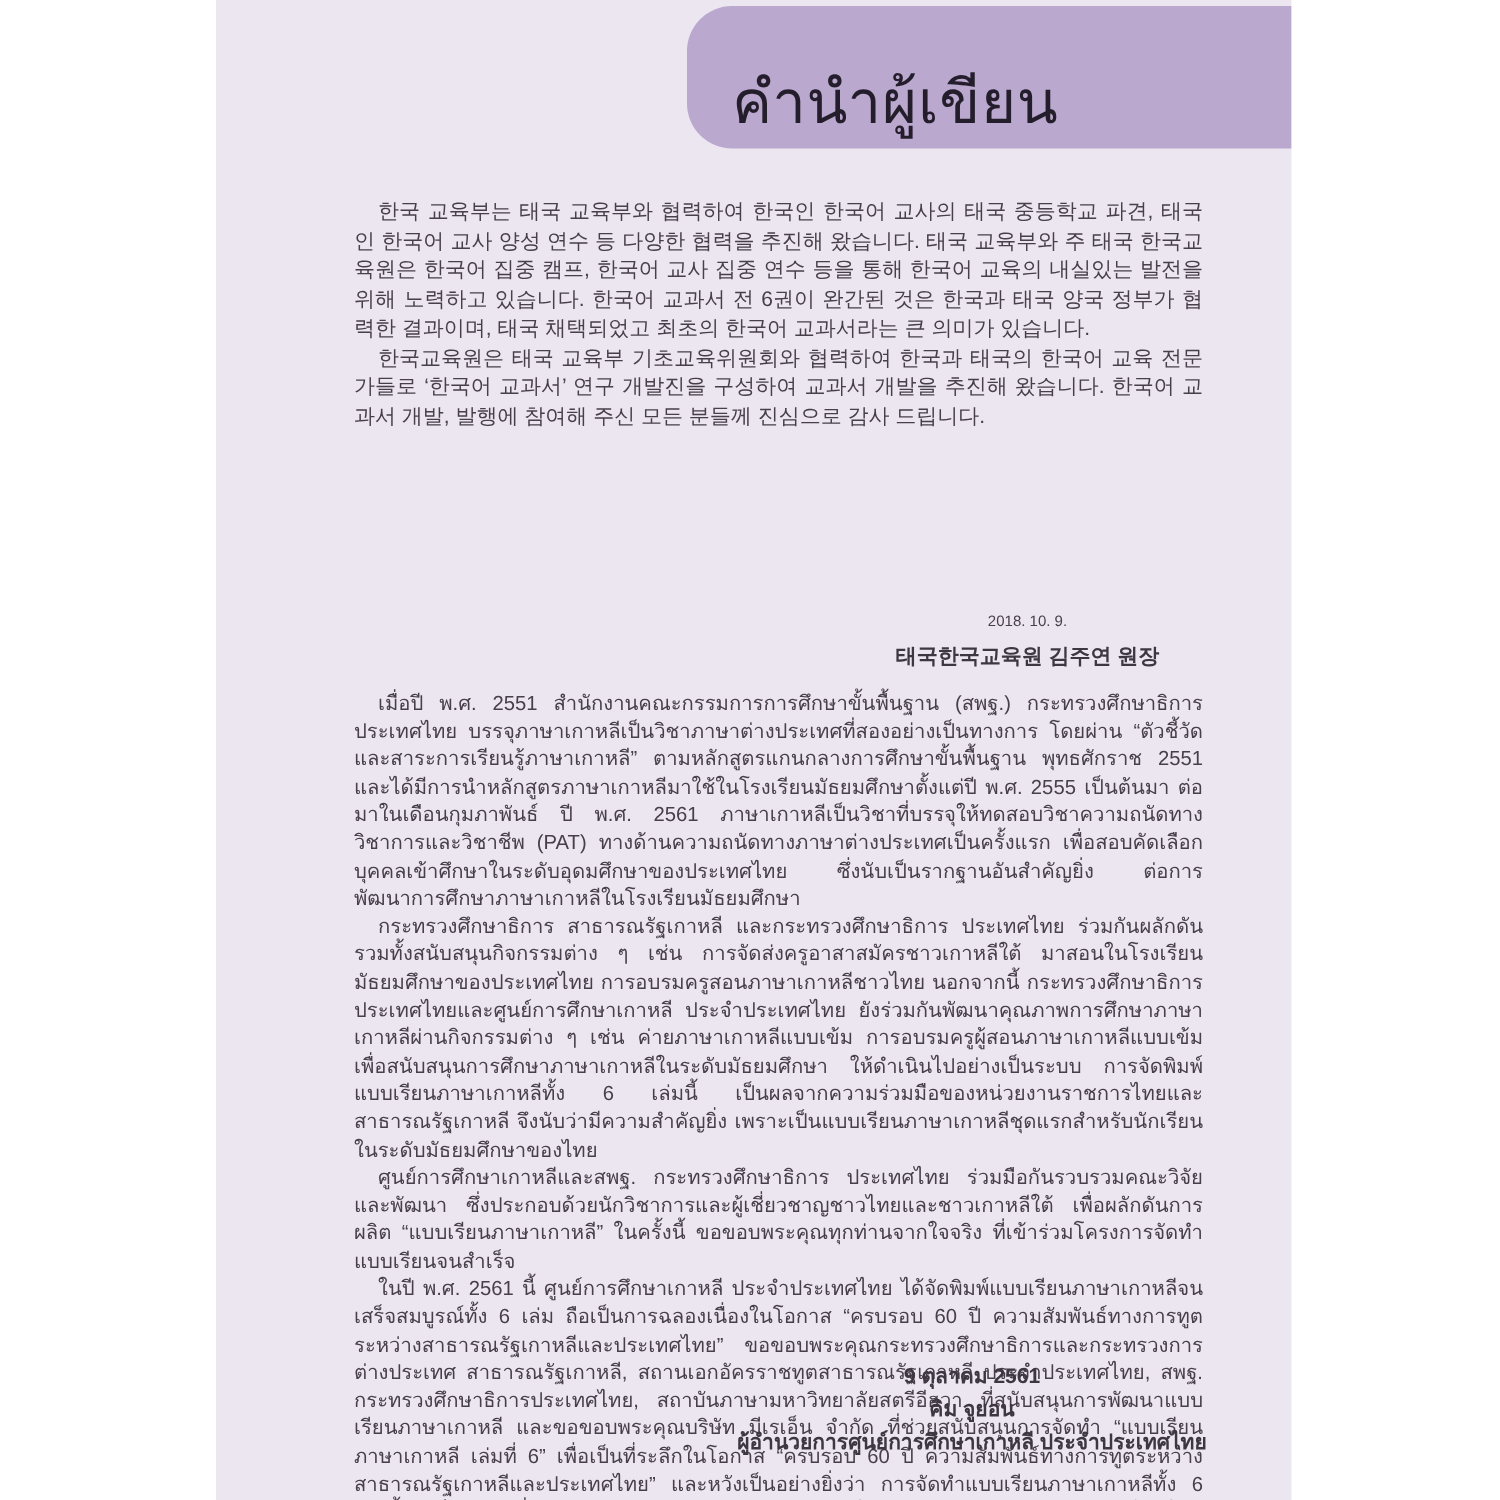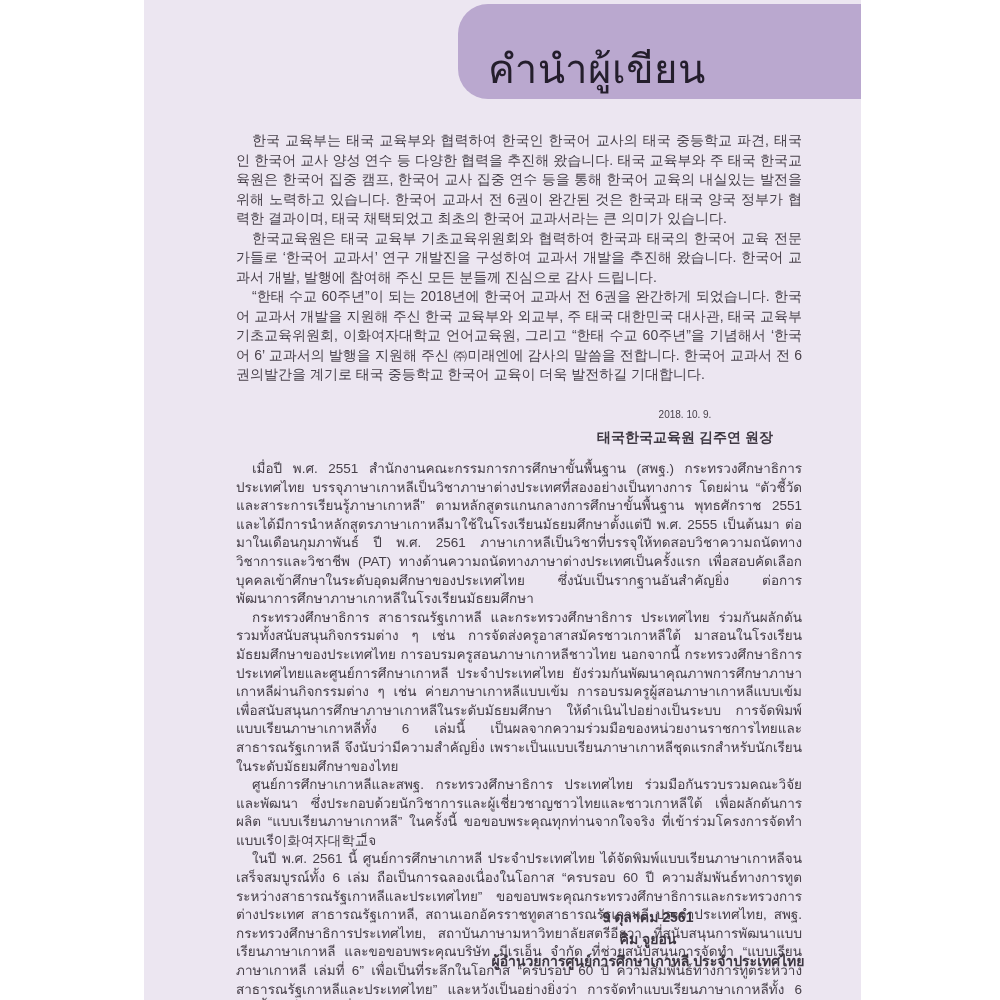--- a/index.html
+++ b/index.html
@@ -104,32 +104,31 @@
 
 <div class="page">
 
   <div class="banner">
     <span class="title">คำนำผู้เขียน</span>
   </div>
 
   <div class="ko-content">
     <p>한국 교육부는 태국 교육부와 협력하여 한국인 한국어 교사의 태국 중등학교 파견, 태국인 한국어 교사 양성 연수 등 다양한 협력을 추진해 왔습니다. 태국 교육부와 주 태국 한국교육원은 한국어 집중 캠프, 한국어 교사 집중 연수 등을 통해 한국어 교육의 내실있는 발전을 위해 노력하고 있습니다. 한국어 교과서 전 6권이 완간된 것은 한국과 태국 양국 정부가 협력한 결과이며, 태국 채택되었고 최초의 한국어 교과서라는 큰 의미가 있습니다.</p>
     <p>한국교육원은 태국 교육부 기초교육위원회와 협력하여 한국과 태국의 한국어 교육 전문가들로 ‘한국어 교과서’ 연구 개발진을 구성하여 교과서 개발을 추진해 왔습니다. 한국어 교과서 개발, 발행에 참여해 주신 모든 분들께 진심으로 감사 드립니다.</p>
-    <p>“한태 수교 60주년”이 되는 2018년에 한국어 교과서 전 6권을 완간하게 되었습니다. 한국어 교과서 개발을 지원해 주신 한국 교육부와 외교부, 주 태국 대한민국 대사관, 태국 교육부 기초교육위원회, 이화여자대학교 언어교육원, 그리고 “한태 수교 60주년”을 기념해서 ‘한국어 6’ 교과서의 발행을 지원해 주신 ㈜미래엔에 감사의 말씀을 전합니다. 한국어 교과서 전 6권의발간을 계기로 태국 중등학교 한국어 교육이 더욱 발전하길 기대합니다.</p>
   </div>
 
   <div class="ko-sign">
     <div class="date">2018. 10. 9.</div>
     <div class="sig">태국한국교육원 김주연 원장</div>
   </div>
 
   <div class="th-content">
     <p>เมื่อปี พ.ศ. 2551 สำนักงานคณะกรรมการการศึกษาขั้นพื้นฐาน (สพฐ.) กระทรวงศึกษาธิการ ประเทศไทย บรรจุภาษาเกาหลีเป็นวิชาภาษาต่างประเทศที่สองอย่างเป็นทางการ โดยผ่าน “ตัวชี้วัดและสาระการเรียนรู้ภาษาเกาหลี” ตามหลักสูตรแกนกลางการศึกษาขั้นพื้นฐาน พุทธศักราช 2551 และได้มีการนำหลักสูตรภาษาเกาหลีมาใช้ในโรงเรียนมัธยมศึกษาตั้งแต่ปี พ.ศ. 2555 เป็นต้นมา ต่อมาในเดือนกุมภาพันธ์ ปี พ.ศ. 2561 ภาษาเกาหลีเป็นวิชาที่บรรจุให้ทดสอบวิชาความถนัดทางวิชาการและวิชาชีพ (PAT) ทางด้านความถนัดทางภาษาต่างประเทศเป็นครั้งแรก เพื่อสอบคัดเลือกบุคคลเข้าศึกษาในระดับอุดมศึกษาของประเทศไทย ซึ่งนับเป็นรากฐานอันสำคัญยิ่ง ต่อการพัฒนาการศึกษาภาษาเกาหลีในโรงเรียนมัธยมศึกษา</p>
     <p>กระทรวงศึกษาธิการ สาธารณรัฐเกาหลี และกระทรวงศึกษาธิการ ประเทศไทย ร่วมกันผลักดันรวมทั้งสนับสนุนกิจกรรมต่าง ๆ เช่น การจัดส่งครูอาสาสมัครชาวเกาหลีใต้ มาสอนในโรงเรียนมัธยมศึกษาของประเทศไทย การอบรมครูสอนภาษาเกาหลีชาวไทย นอกจากนี้ กระทรวงศึกษาธิการ ประเทศไทยและศูนย์การศึกษาเกาหลี ประจำประเทศไทย ยังร่วมกันพัฒนาคุณภาพการศึกษาภาษาเกาหลีผ่านกิจกรรมต่าง ๆ เช่น ค่ายภาษาเกาหลีแบบเข้ม การอบรมครูผู้สอนภาษาเกาหลีแบบเข้ม เพื่อสนับสนุนการศึกษาภาษาเกาหลีในระดับมัธยมศึกษา ให้ดำเนินไปอย่างเป็นระบบ การจัดพิมพ์แบบเรียนภาษาเกาหลีทั้ง 6 เล่มนี้ เป็นผลจากความร่วมมือของหน่วยงานราชการไทยและสาธารณรัฐเกาหลี จึงนับว่ามีความสำคัญยิ่ง เพราะเป็นแบบเรียนภาษาเกาหลีชุดแรกสำหรับนักเรียนในระดับมัธยมศึกษาของไทย</p>
-    <p>ศูนย์การศึกษาเกาหลีและสพฐ. กระทรวงศึกษาธิการ ประเทศไทย ร่วมมือกันรวบรวมคณะวิจัยและพัฒนา ซึ่งประกอบด้วยนักวิชาการและผู้เชี่ยวชาญชาวไทยและชาวเกาหลีใต้ เพื่อผลักดันการผลิต “แบบเรียนภาษาเกาหลี” ในครั้งนี้ ขอขอบพระคุณทุกท่านจากใจจริง ที่เข้าร่วมโครงการจัดทำแบบเรี이화여자대학교็จ</p>
+    <p>ศูนย์การศึกษาเกาหลีและสพฐ. กระทรวงศึกษาธิการ ประเทศไทย ร่วมมือกันรวบรวมคณะวิจัยและพัฒนา ซึ่งประกอบด้วยนักวิชาการและผู้เชี่ยวชาญชาวไทยและชาวเกาหลีใต้ เพื่อผลักดันการผลิต “แบบเรียนภาษาเกาหลี” ในครั้งนี้ ขอขอบพระคุณทุกท่านจากใจจริง ที่เข้าร่วมโครงการจัดทำแบบเรียนจนสำเร็จ</p>
     <p>ในปี พ.ศ. 2561 นี้ ศูนย์การศึกษาเกาหลี ประจำประเทศไทย ได้จัดพิมพ์แบบเรียนภาษาเกาหลีจนเสร็จสมบูรณ์ทั้ง 6 เล่ม ถือเป็นการฉลองเนื่องในโอกาส “ครบรอบ 60 ปี ความสัมพันธ์ทางการทูตระหว่างสาธารณรัฐเกาหลีและประเทศไทย” ขอขอบพระคุณกระทรวงศึกษาธิการและกระทรวงการต่างประเทศ สาธารณรัฐเกาหลี, สถานเอกอัครราชทูตสาธารณรัฐเกาหลี ประจำประเทศไทย, สพฐ. กระทรวงศึกษาธิการประเทศไทย, สถาบันภาษามหาวิทยาลัยสตรีอีฮวา ที่สนับสนุนการพัฒนาแบบเรียนภาษาเกาหลี และขอขอบพระคุณบริษัท มีเรเอ็น จำกัด ที่ช่วยสนับสนุนการจัดทำ “แบบเรียนภาษาเกาหลี เล่มที่ 6” เพื่อเป็นที่ระลึกในโอกาส “ครบรอบ 60 ปี ความสัมพันธ์ทางการทูตระหว่างสาธารณรัฐเกาหลีและประเทศไทย” และหวังเป็นอย่างยิ่งว่า การจัดทำแบบเรียนภาษาเกาหลีทั้ง 6 เล่มนี้ จะเป็นส่วนหนึ่งของการพัฒนาการศึกษาภาษาเกาหลีในระดับมัธยมศึกษาของประเทศไทยให้มีประสิทธิภาพยิ่ง ๆ ขึ้นไป</p>
   </div>
 
   <div class="th-sign">
     <div>9 ตุลาคม 2561</div>
     <div>คิม จูยอน</div>
     <div>ผู้อำนวยการศูนย์การศึกษาเกาหลี ประจำประเทศไทย</div>
   </div>
 
 </div>

